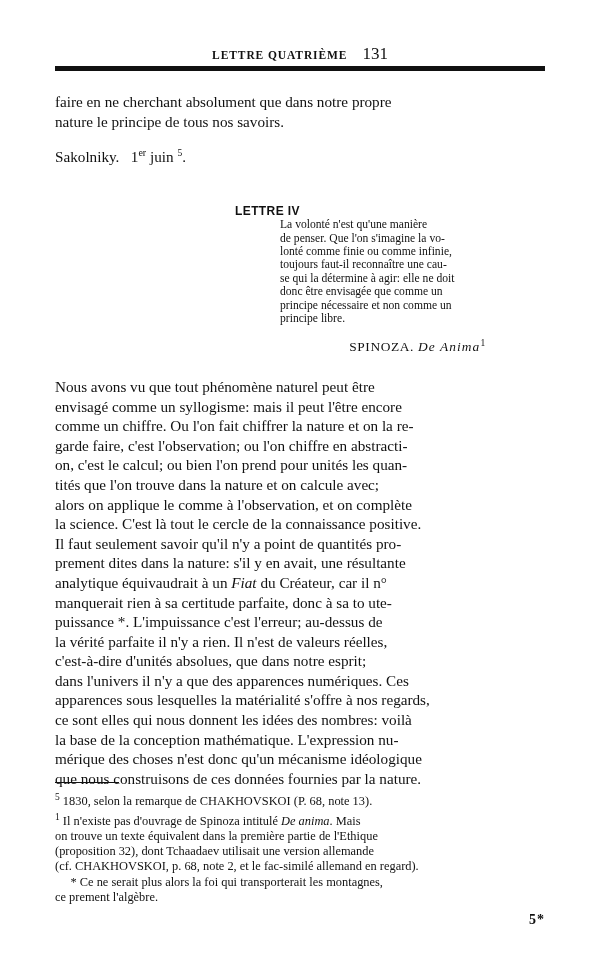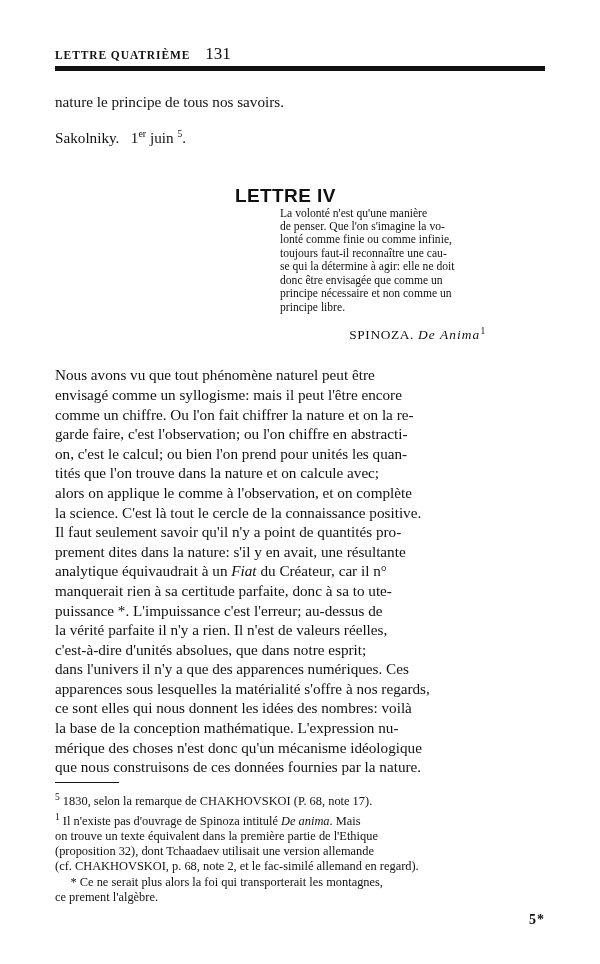--- a/index.html
+++ b/index.html
@@ -23,21 +23,21 @@
     padding: 0;
     box-sizing: border-box;
   }
   .header {
     position: absolute;
     top: 44px;
     left: 55px;
     width: 490px;
     display: flex;
     align-items: baseline;
-    justify-content: flex-start;
+    justify-content: center;
     font-family: "Liberation Serif", serif;
   }
   .running-title {
     font-size: 11.5px;
     letter-spacing: 0.9px;
     font-weight: bold;
     text-transform: uppercase;
   }
   .folio {
     font-size: 17px;
@@ -86,21 +86,21 @@
   }
   .supsm {
     font-size: 10px;
     vertical-align: super;
   }
   .letter-title {
     margin-top: 38px;
     margin-left: 180px;
     font-family: "Liberation Sans", sans-serif;
     font-weight: bold;
-    font-size: 19px;
+    font-size: 12px;
     letter-spacing: 0.4px;
   }
   .epigraph {
     margin-left: 225px;
     width: 275px;
     font-size: 11.6px;
     line-height: 13.4px;
     text-align: justify;
     font-family: "Liberation Serif", serif;
   }
@@ -166,20 +166,21 @@
   <div class="header">
     <div class="running-title">LETTRE QUATRIÈME</div>
     <div class="folio">131</div>
   </div>
 
   <div class="rule"></div>
 
   <div class="content">
 
     <p class="lead">
+      <span class="l">faire en ne cherchant absolument  que  dans  notre  propre</span>
       <span class="l">nature le principe de tous nos savoirs.</span>
     </p>
 
     <div class="signature">
       <span>Sakolniky.</span>
       &nbsp;
       <span>1</span><span class="supsm">er</span><span> juin </span><span class="sup">5</span><span>.</span>
     </div>
 
     <div class="letter-title">LETTRE IV</div>
@@ -224,21 +225,21 @@
       <span class="l">que nous construisons de ces données fournies par la nature.</span>
     </p>
 
   </div>
 
   <div class="notes">
     <div class="note-rule"></div>
 
     <p class="note">
       <span class="sup">5</span>
-      <span>1830, selon la remarque de CHAKHOVSKOI (P. 68, note 17).</span>
+      <span>1830, selon la remarque de CHAKHOVSKOI (P. 68, note 13).</span>
     </p>
 
     <p class="note">
       <span class="l"><span class="sup">1</span> <span>Il n'existe pas d'ouvrage de Spinoza intitulé <span class="it">De anima</span>. Mais</span></span>
       <span class="l">on trouve un texte équivalent dans la première partie de l'Ethique</span>
       <span class="l">(proposition 32),  dont Tchaadaev utilisait une version allemande</span>
       <span class="l">(cf. CHAKHOVSKOI, p. 68, note 2, et le fac-similé allemand en regard).</span>
     </p>
 
     <p class="note note-star">

